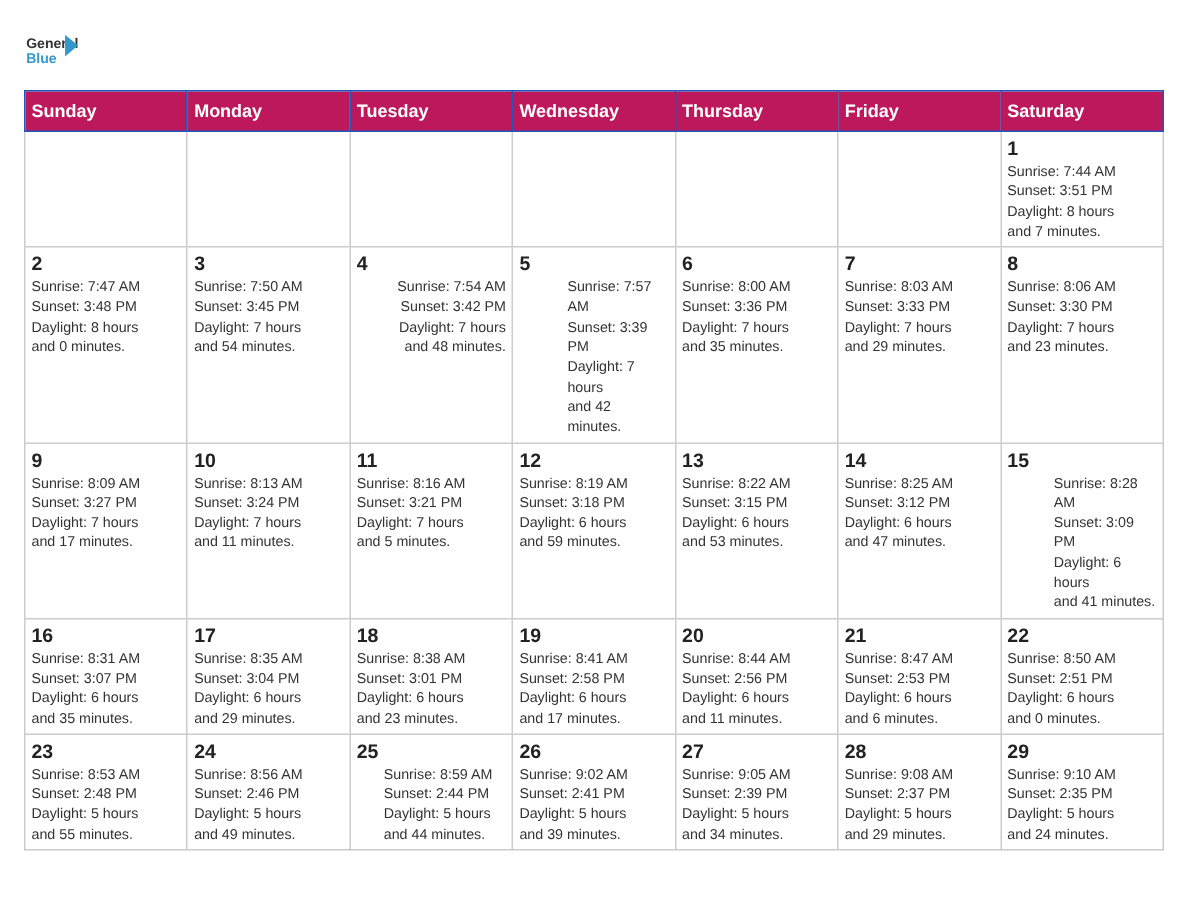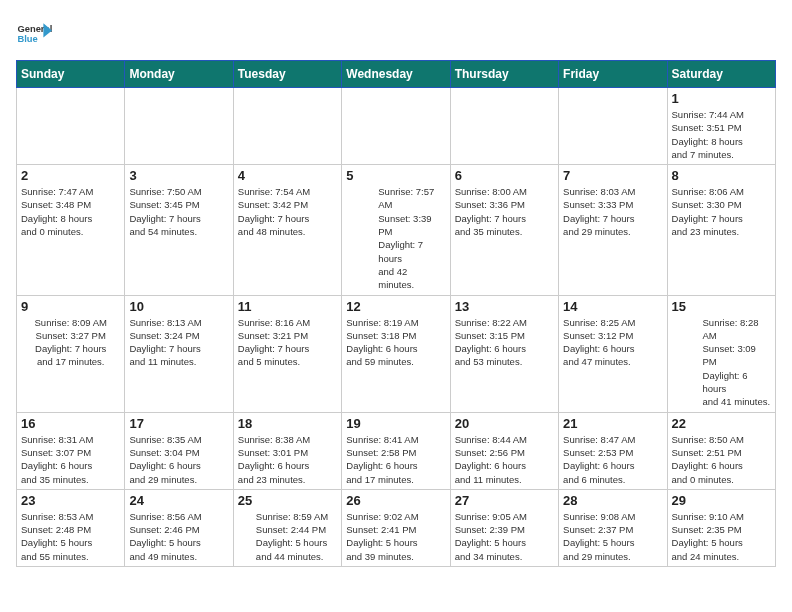--- a/index.html
+++ b/index.html
@@ -36,21 +36,21 @@
     .calendar-subtitle {
       font-size: 14px;
       color: #555;
     }
     .calendar-table {
       width: 100%;
       border-collapse: collapse;
       border: 1px solid #bbb;
     }
     .calendar-table th {
-      background-color: #0f766e;
+      background-color: #be185d;
       color: #fff;
       font-size: 12px;
       font-weight: bold;
       padding: 6px 4px;
       text-align: left;
       border: 1px solid #2255bb;
     }
     .calendar-table td {
       border: 1px solid #ccc;
       vertical-align: top;
@@ -129,21 +129,21 @@
         </td>
         <td>
           <div class="cell-day">3</div>
           <div class="cell-info" style="white-space: pre-line;">Sunrise: 7:50 AM
 Sunset: 3:45 PM
 Daylight: 7 hours
 and 54 minutes.</div>
         </td>
         <td>
           <div class="cell-day">4</div>
-          <div class="cell-info" style="white-space: pre-line;">Sunrise: 7:54 AM
+          <div class="cell-info" style="white-space: pre-line; text-align: right;">Sunrise: 7:54 AM
 Sunset: 3:42 PM
 Daylight: 7 hours
 and 48 minutes.</div>
         </td>
         <td>
           <div class="cell-day">5</div>
           <div class="cell-info" style="white-space: pre-line; margin-left: 32px;">Sunrise: 7:57 AM
 Sunset: 3:39 PM
 Daylight: 7 hours
 and 42 minutes.</div>
@@ -166,21 +166,21 @@
           <div class="cell-day">8</div>
           <div class="cell-info" style="white-space: pre-line;">Sunrise: 8:06 AM
 Sunset: 3:30 PM
 Daylight: 7 hours
 and 23 minutes.</div>
         </td>
       </tr>
       <tr>
         <td>
           <div class="cell-day">9</div>
-          <div class="cell-info" style="white-space: pre-line; text-align: center;">Sunrise: 8:09 AM
+          <div class="cell-info" style="white-space: pre-line;">Sunrise: 8:09 AM
 Sunset: 3:27 PM
 Daylight: 7 hours
 and 17 minutes.</div>
         </td>
         <td>
           <div class="cell-day">10</div>
           <div class="cell-info" style="white-space: pre-line;">Sunrise: 8:13 AM
 Sunset: 3:24 PM
 Daylight: 7 hours
 and 11 minutes.</div>

